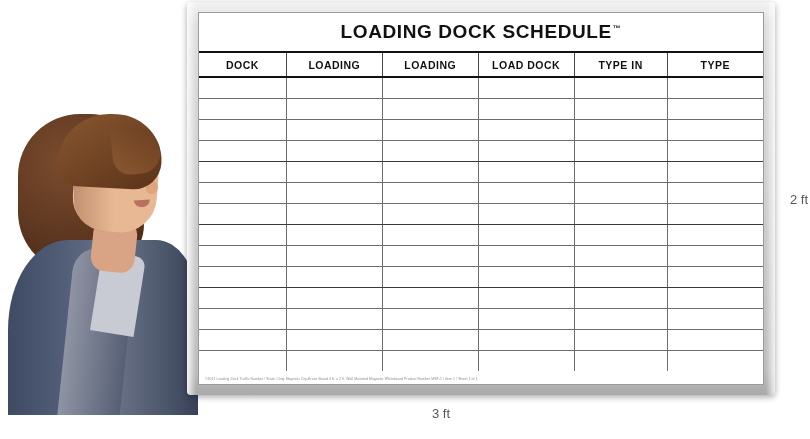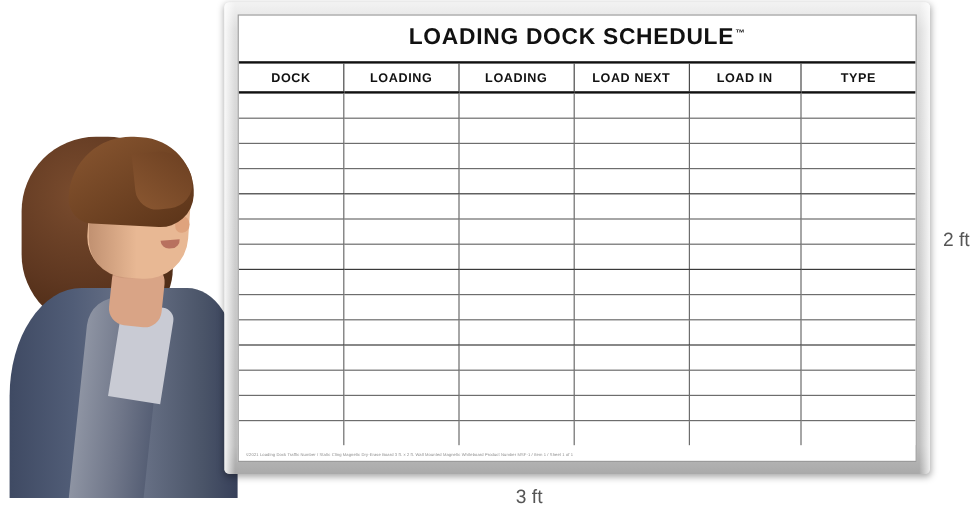--- a/index.html
+++ b/index.html
@@ -124,21 +124,21 @@
     color: #8a8a8a;
     letter-spacing: 0.1px;
     white-space: nowrap;
     transform: scale(1);
     transform-origin: left bottom;
   }
 
   
   .dim-label {
     position: absolute;
-    font-size: 16px;
+    font-size: 13px;
     color: #555555;
   }
   #dim-width {
     left: 0;
     right: 0;
     top: 406px;
     text-align: center;
     width: 810px;
   }
   #dim-width span { margin-left: 72px; }
@@ -320,22 +320,22 @@
           <col style="width:17%">
           <col style="width:17%">
           <col style="width:16.5%">
           <col style="width:17%">
         </colgroup>
         <thead>
           <tr>
             <th>DOCK</th>
             <th>LOADING</th>
             <th>LOADING</th>
-            <th>LOAD NEXT</th>
-            <th>LOAD IN</th>
+            <th>LOAD DOCK</th>
+            <th>TYPE IN</th>
             <th>TYPE</th>
           </tr>
         </thead>
         <tbody>
           <tr>
               <td></td>
               <td></td>
               <td></td>
               <td></td>
               <td></td>

